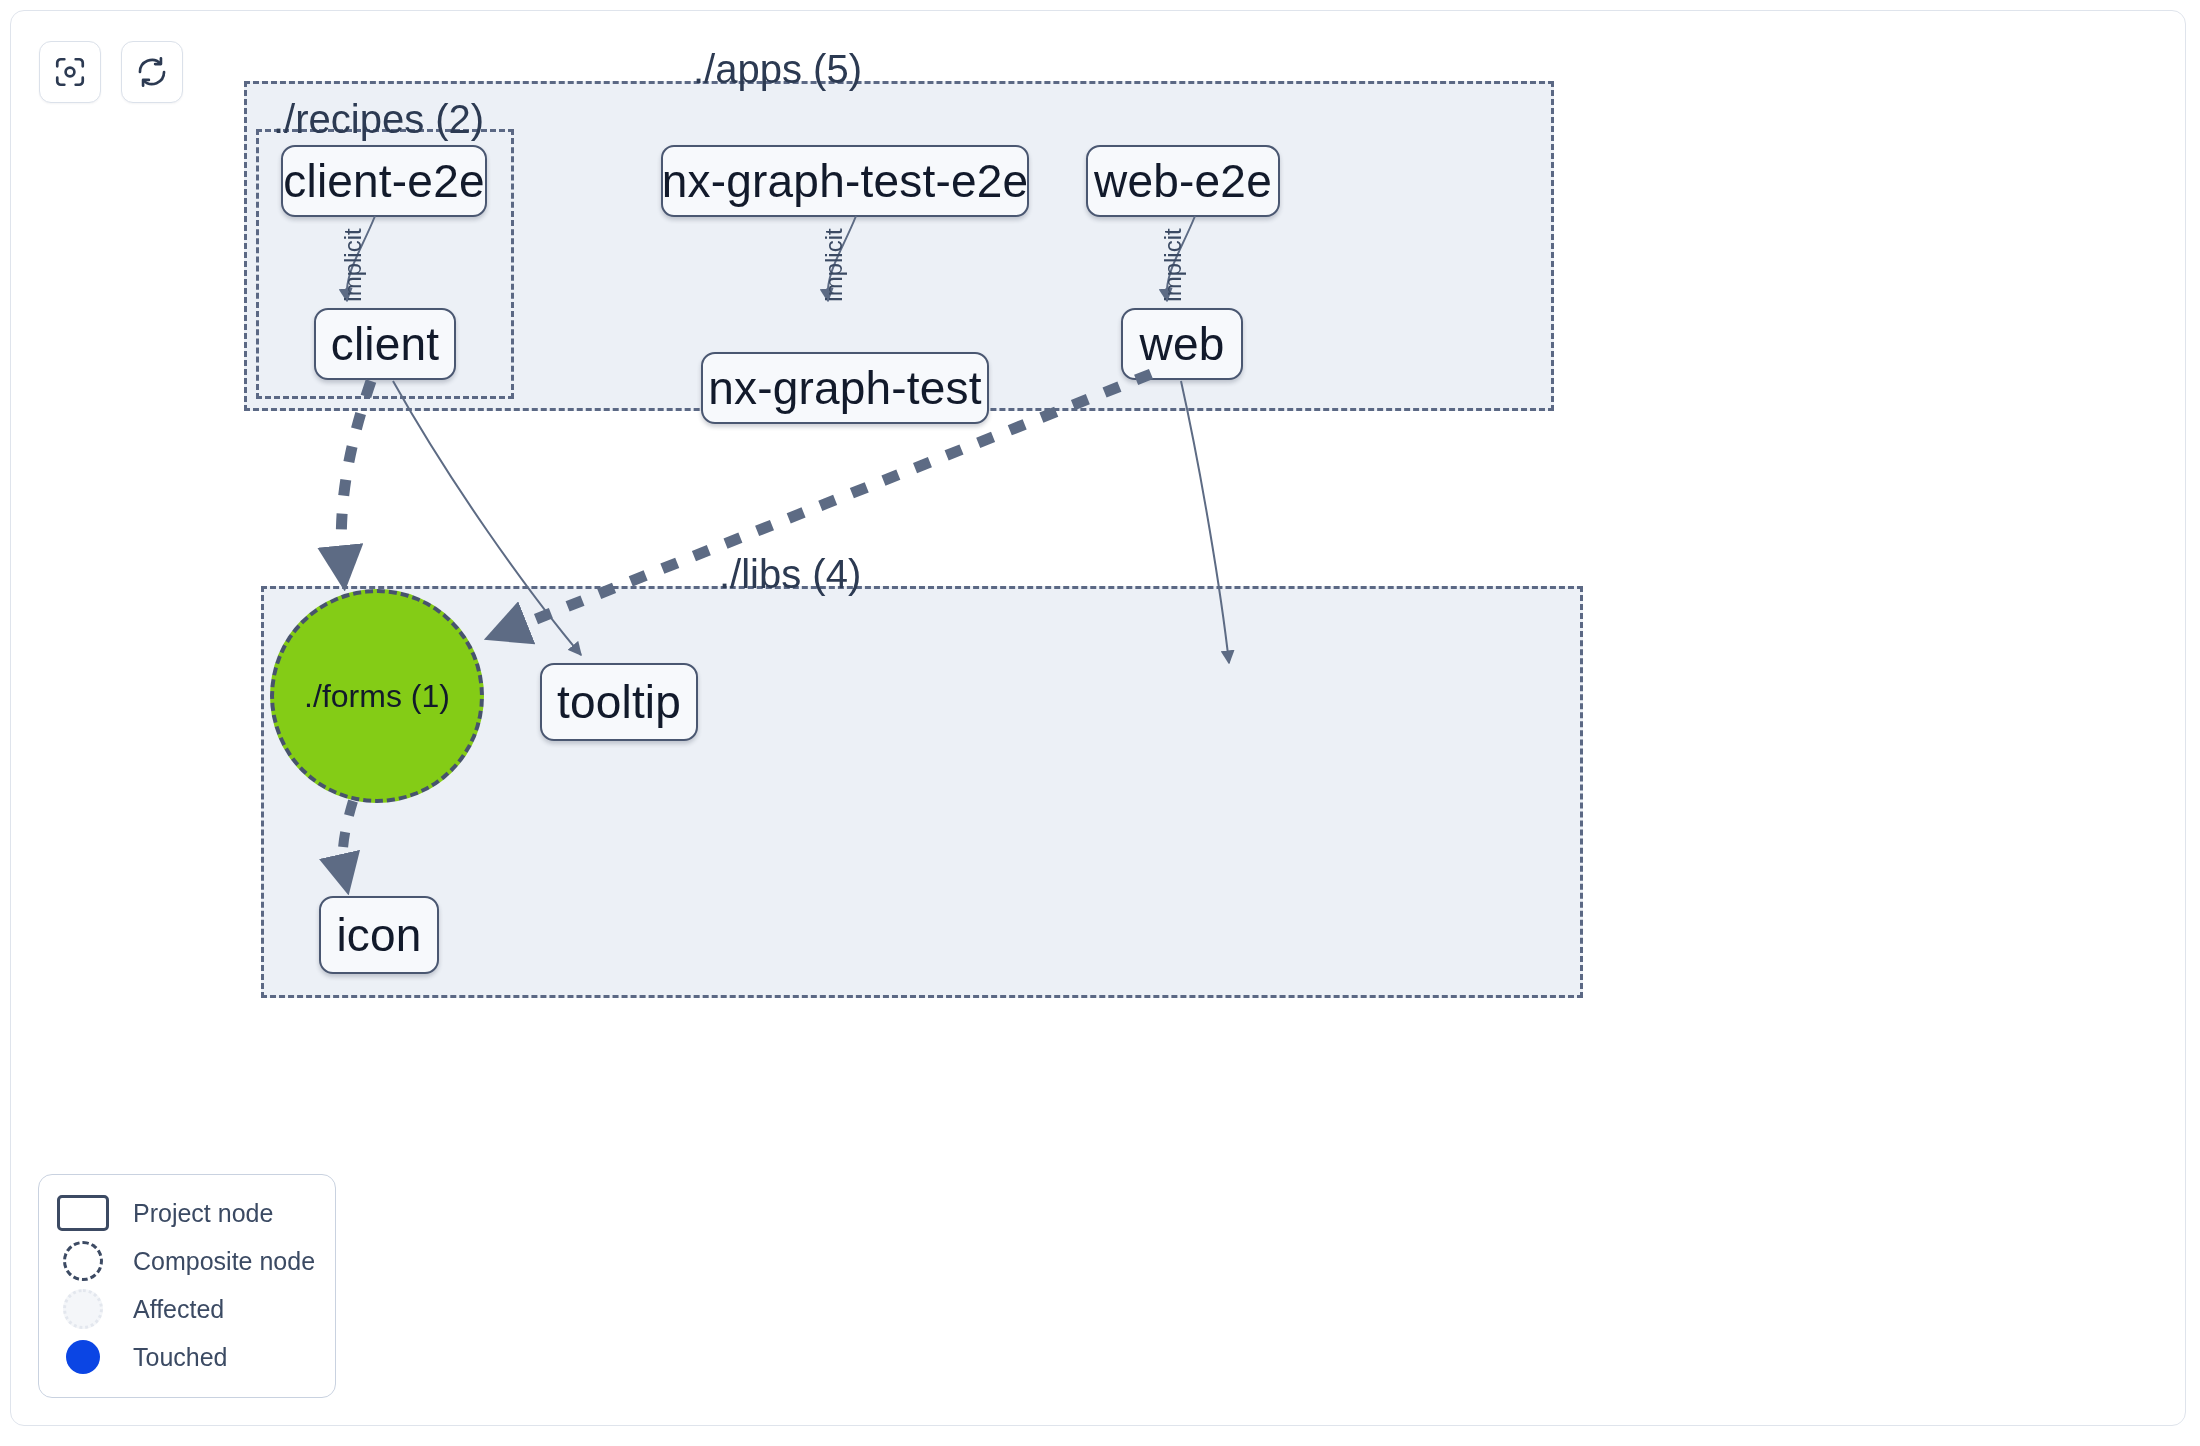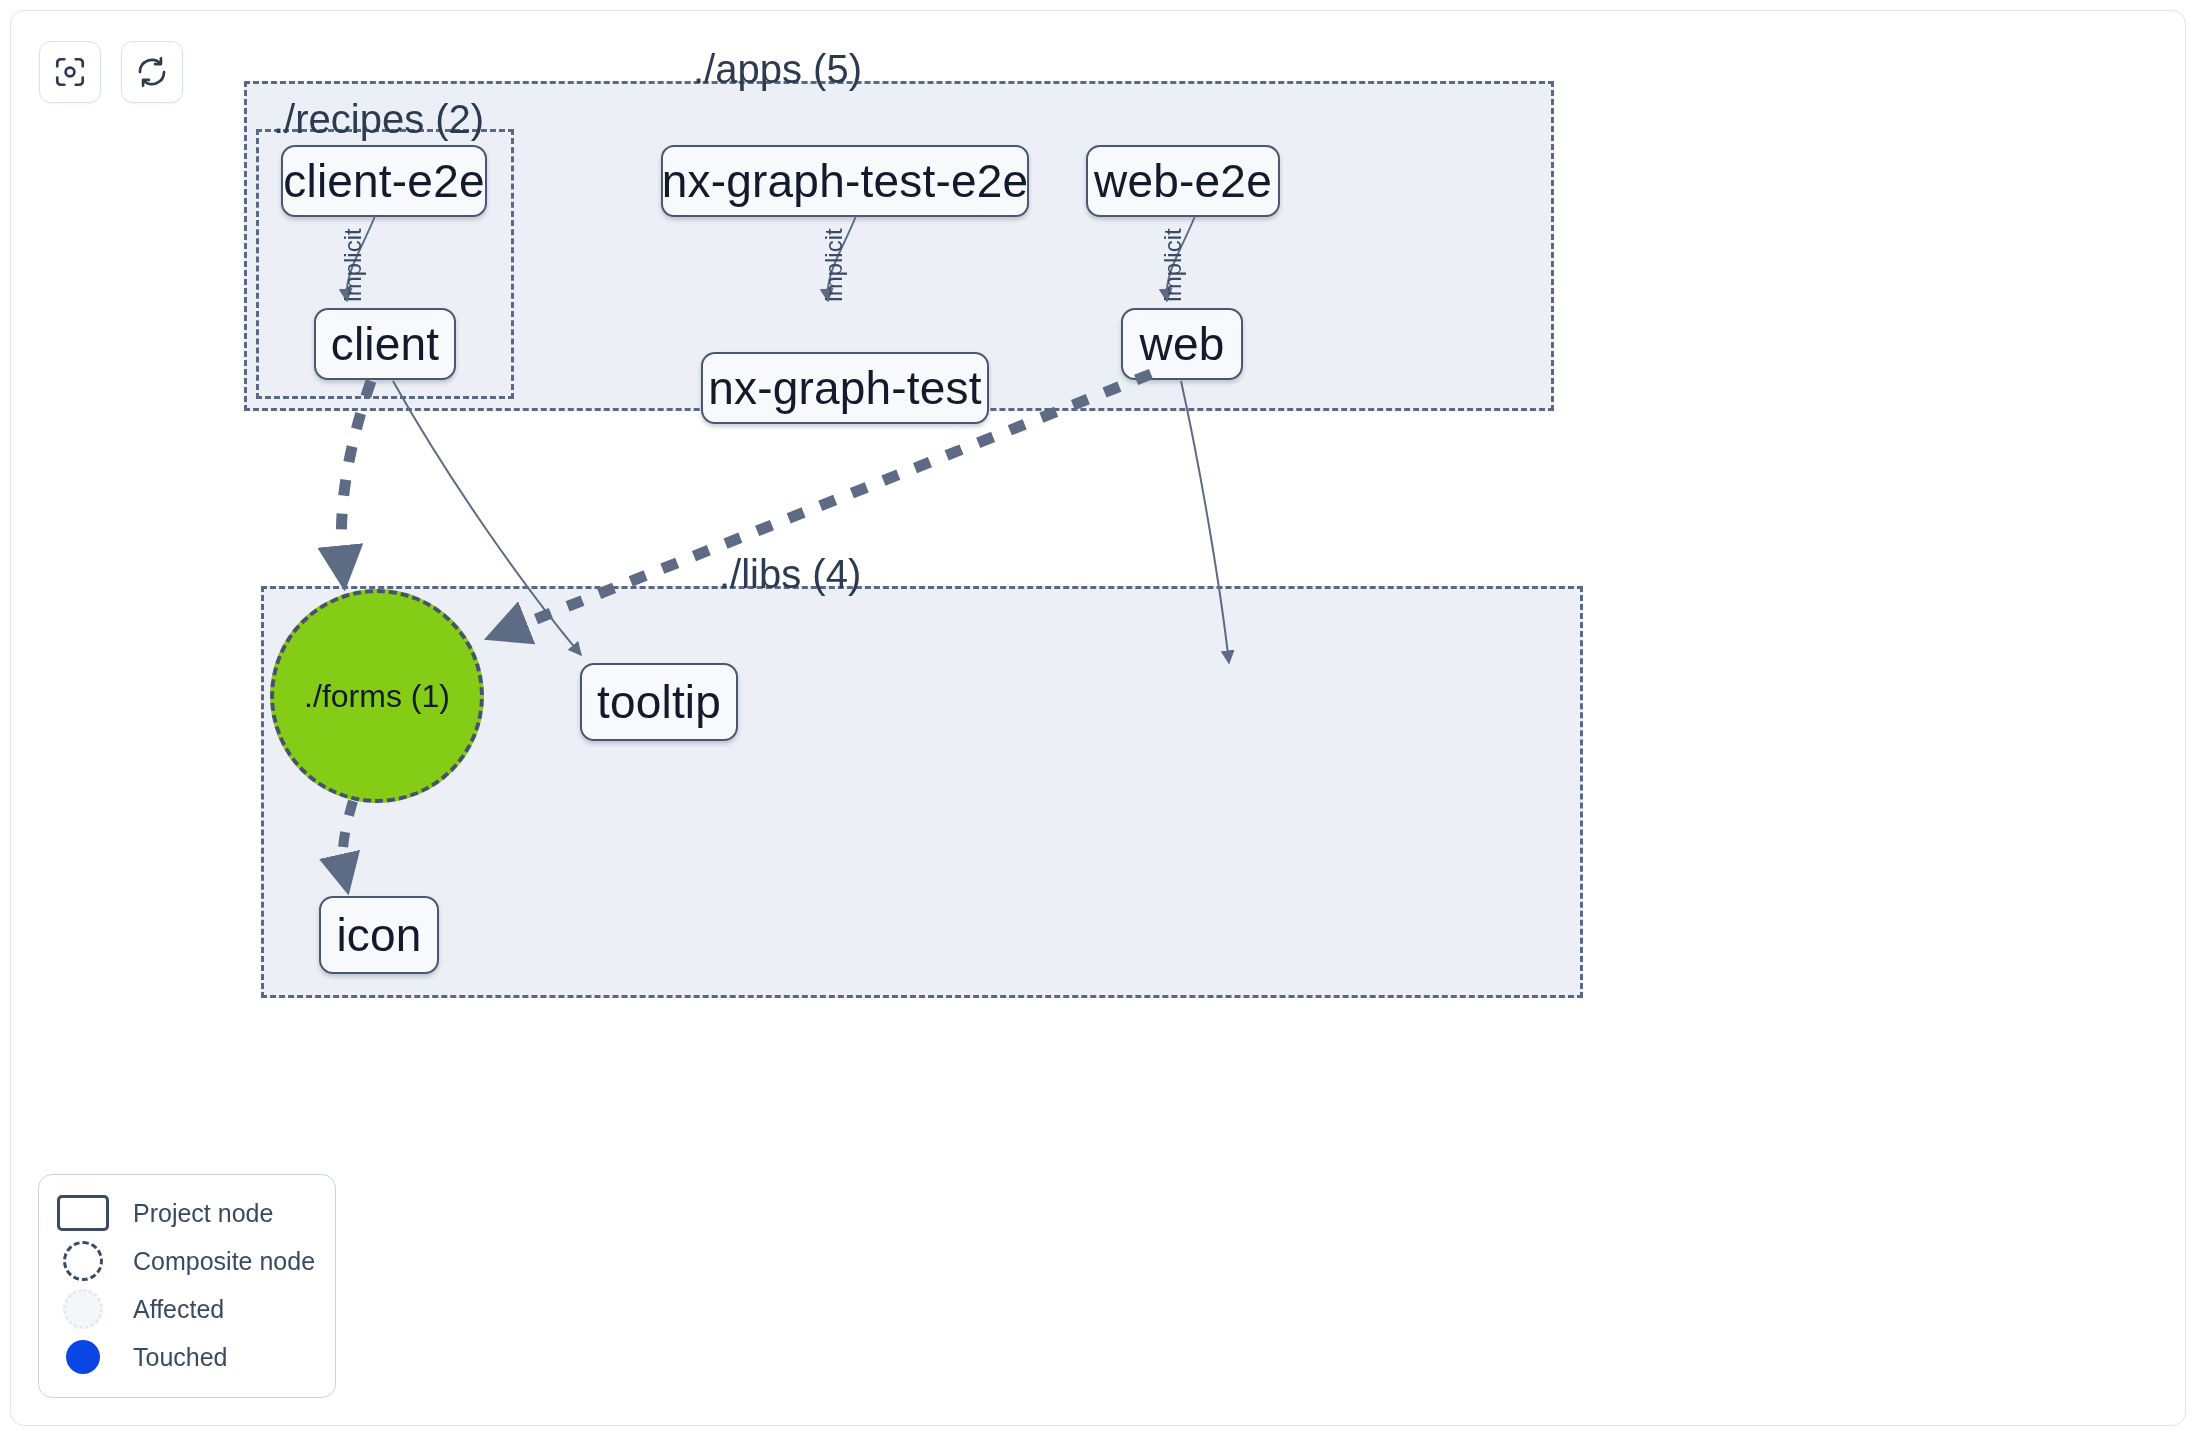--- a/index.html
+++ b/index.html
@@ -173,21 +173,21 @@
     <div class="node" style="left:1075px;top:134px;width:194px;height:72px;">web-e2e</div>
 
     <div class="node" style="left:303px;top:297px;width:142px;height:72px;">client</div>
 
     <div class="node" style="left:690px;top:297px;width:288px;height:72px;margin-top:44px;">nx-graph-test</div>
 
     <div class="node" style="left:1110px;top:297px;width:122px;height:72px;">web</div>
 
     <div class="composite-node" style="left:259px;top:578px;width:214px;height:214px;">./forms (1)</div>
 
-    <div class="node" style="left:529px;top:652px;width:158px;height:78px;margin-left:40px;">tooltip</div>
+    <div class="node" style="left:529px;top:652px;width:158px;height:78px;">tooltip</div>
 
 
     <div class="node" style="left:308px;top:885px;width:120px;height:78px;">icon</div>
 
   </div>
 
   <div id="legend">
     <div class="legend-row">
       <span class="legend-swatch">
           <span class="sw-project"></span>

